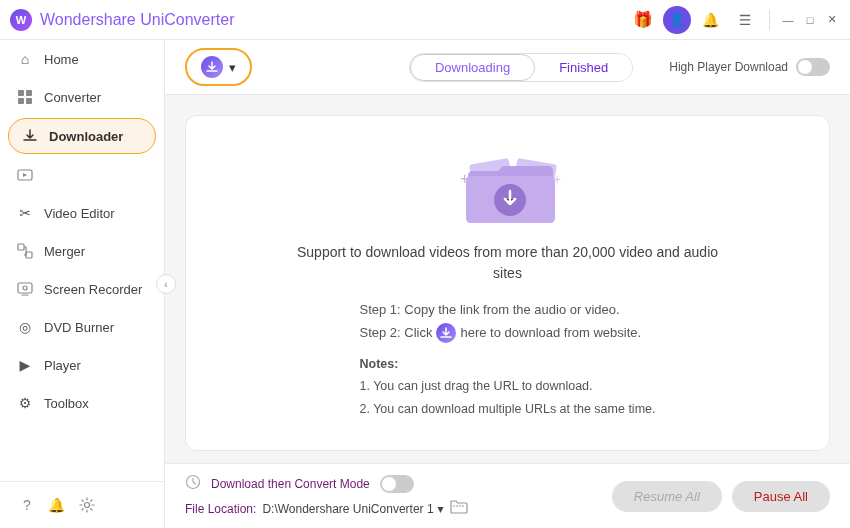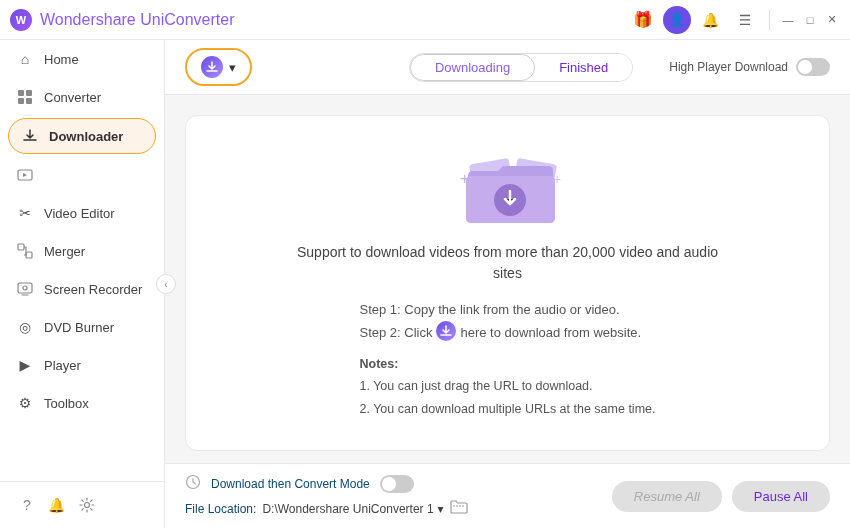--- a/index.html
+++ b/index.html
@@ -294,21 +294,21 @@
       flex: 1;
     }
     .footer-row {
       display: flex;
       align-items: center;
       gap: 10px;
       font-size: 12.5px;
       color: #555;
     }
     .footer-row .label {
-      color: #0c4a6e;
+      color: #701a75;
       font-size: 12px;
     }
     .file-location {
       display: flex;
       align-items: center;
       gap: 6px;
     }
     .location-dropdown {
       display: flex;
       align-items: center;
@@ -334,21 +334,21 @@
       border: none;
       outline: none;
     }
     .action-btn.resume {
       background: #e0e0e0;
       color: #aaa;
       font-style: italic;
     }
     .action-btn.pause {
       background: #e0e0e0;
-      color: #6d28d9;
+      color: #b91c1c;
     }
     .clock-icon {
       font-size: 15px;
       color: #999;
     }
   </style>
 </head>
 <body>
 
 <div class="titlebar">
@@ -496,21 +496,21 @@
           </svg>
         </div>
 
         <div class="instruction-title">
           <span>Support to download videos from more than 20,000 video and audio</span><br>
           <span>sites</span>
         </div>
 
         <div class="instruction-text">
           <div>Step 1: Copy the link from the audio or video.</div>
-          <div style="display:flex; gap:2px; flex-wrap:wrap;">
+          <div style="display:flex; align-items:center; gap:2px; flex-wrap:wrap;">
             <span>Step 2: Click</span>
             <span class="inline-icon">
               <svg width="12" height="12" viewBox="0 0 12 12" fill="none">
                 <path d="M6 1v7M3 5l3 3 3-3" stroke="white" stroke-width="1.5" stroke-linecap="round" stroke-linejoin="round"></path>
                 <path d="M1 10h10" stroke="white" stroke-width="1.5" stroke-linecap="round"></path>
               </svg>
             </span>
             <span>here to download from website.</span>
           </div>
           <div class="notes-section">

